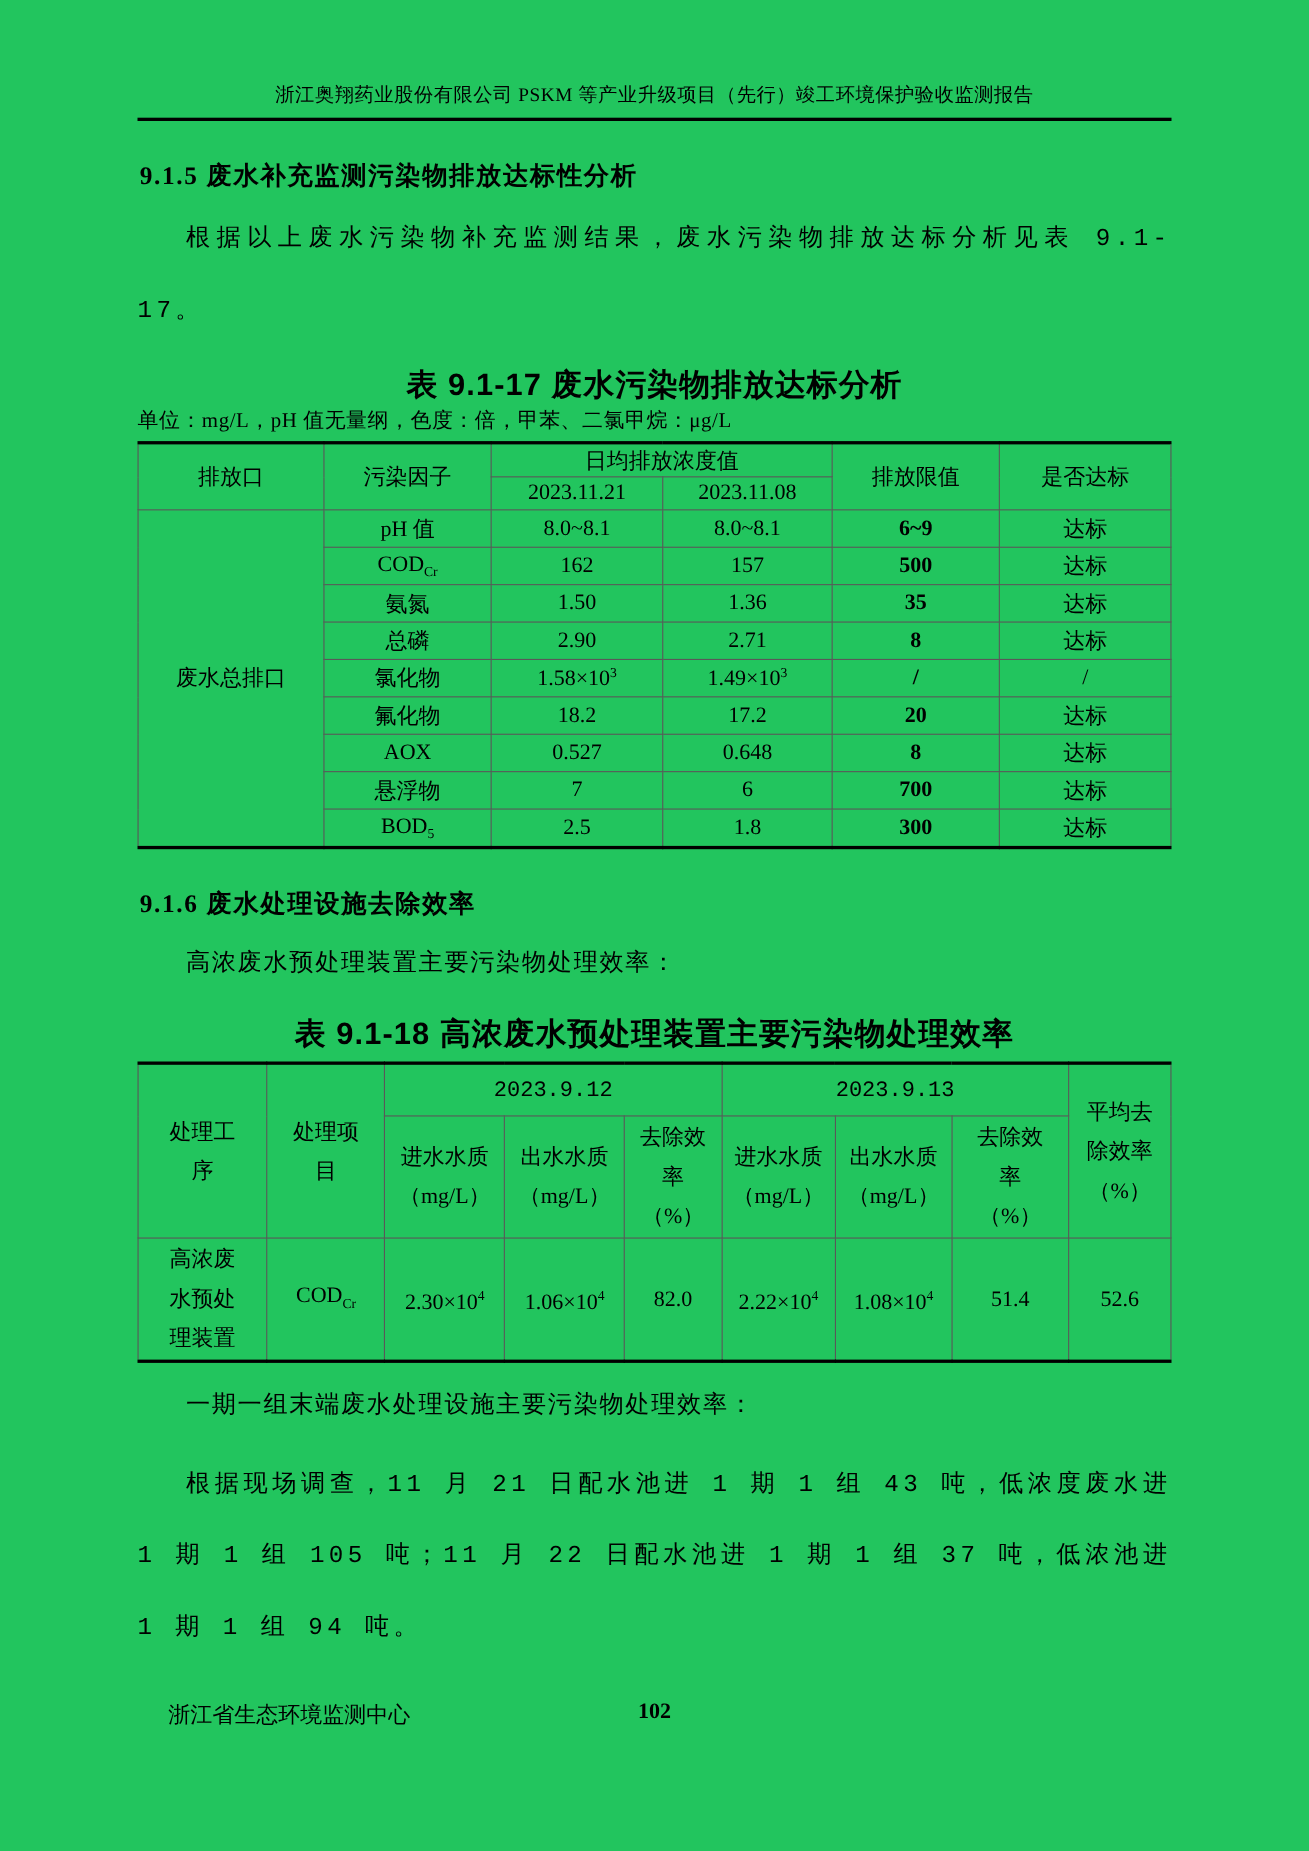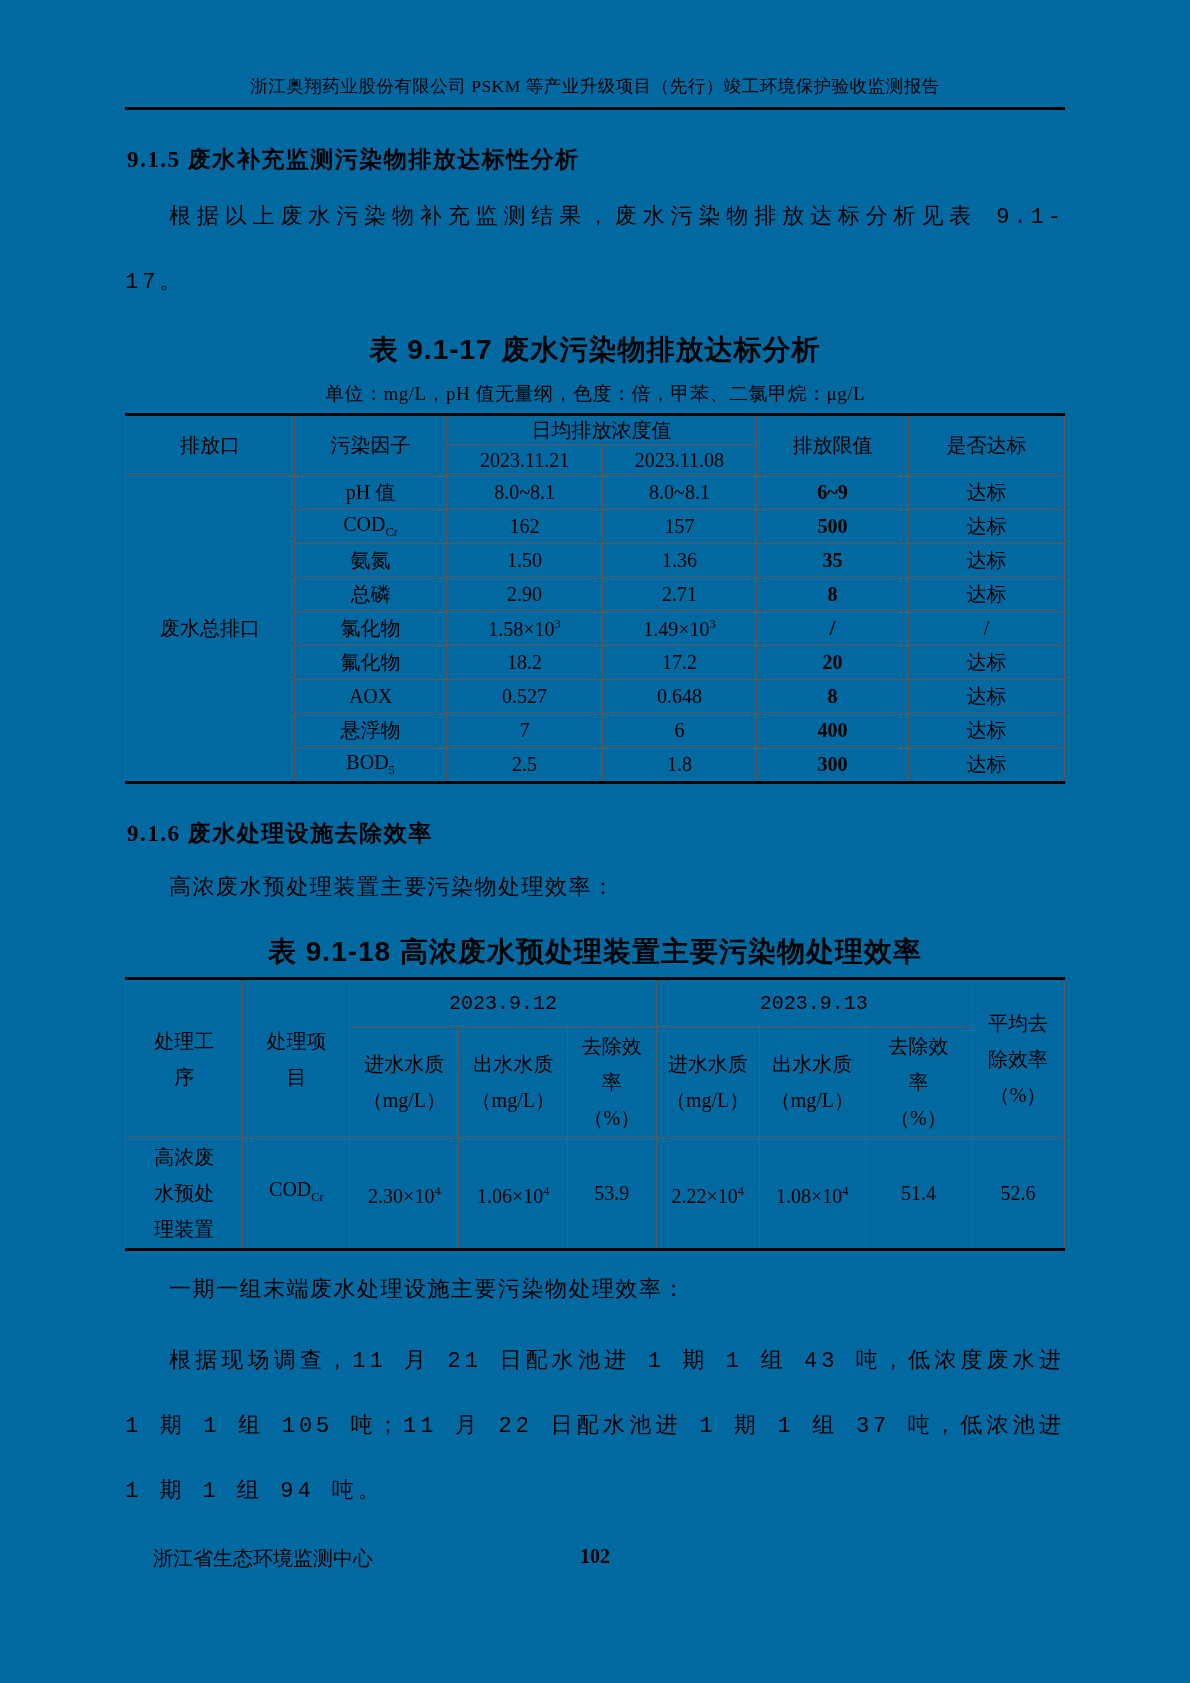--- a/index.html
+++ b/index.html
@@ -1,33 +1,33 @@
 <!DOCTYPE html>
 <html><head>
 <meta charset="utf-8">
 <style>
   html,body{margin:0;padding:0;background:#fff;}
   .page{
-    width:1190px;height:1683px;position:relative;overflow:hidden;background:#0369a1;color:#000;
+    width:1190px;height:1683px;position:relative;overflow:hidden;background:#22c55e;color:#000;
     font-family:"Liberation Serif","DejaVu Serif",serif;
   }
   .content{width:940px;margin:0 auto;position:relative;}
   .doc-title{padding-top:74px;text-align:center;font-size:17.5px;letter-spacing:0.5px;}
   .header-rule{margin-top:9px;border-top:3px solid #000;height:0;}
   h1.sec{
     font-family:Liberation Serif, serif;
     font-size:23px;font-weight:700;margin:34px 0 0 2px;letter-spacing:1.5px;
   }
   .para{font-size:22px;line-height:65px;text-align:justify;text-indent:2em;letter-spacing:4px;margin:10px 0 0 0;font-family:Liberation Mono, monospace;}
   .para-tight{font-size:22px;line-height:60px;text-indent:2em;letter-spacing:1.5px;margin:8px 0 0 0;}
   .tbl-caption{
     font-family:"Liberation Sans","DejaVu Sans",sans-serif;
     font-size:28px;font-weight:700;text-align:center;margin-top:16px;letter-spacing:1px;
   }
-  .unit-note{font-size:19px;text-align:center;margin-top:12px;letter-spacing:0.5px;}
+  .unit-note{font-size:19px;text-align:left;letter-spacing:0.5px;}
   table{width:100%;border-collapse:collapse;table-layout:fixed;margin-top:6px;
         border-top:3px solid #000;border-bottom:3px solid #000;}
   th,td{border:1px solid #595959;text-align:center;vertical-align:middle;
         font-weight:400;padding:1px 3px;font-size:20px;}
   sub{font-size:0.62em;}
   sup{font-size:0.62em;}
   .t1 thead th{height:27px;}
   .t1 tbody td{height:31px;}
   .t1 td.limit{font-weight:700;}
   .t2 th,.t2 td{white-space:pre-line;line-height:36px;}
@@ -122,21 +122,21 @@
           <td>AOX</td>
           <td>0.527</td>
           <td>0.648</td>
           <td class="limit">8</td>
           <td>达标</td>
         </tr>
         <tr>
           <td>悬浮物</td>
           <td>7</td>
           <td>6</td>
-          <td class="limit">400</td>
+          <td class="limit">700</td>
           <td>达标</td>
         </tr>
         <tr>
           <td><span>BOD</span><sub>5</sub></td>
           <td>2.5</td>
           <td>1.8</td>
           <td class="limit">300</td>
           <td>达标</td>
         </tr>
       </tbody>
@@ -191,21 +191,21 @@
         </tr>
       </thead>
       <tbody>
         <tr>
           <td>高浓废
 水预处
 理装置</td>
           <td><span>COD</span><sub>Cr</sub></td>
           <td><span>2.30×10</span><sup>4</sup></td>
           <td><span>1.06×10</span><sup>4</sup></td>
-          <td>53.9</td>
+          <td>82.0</td>
           <td><span>2.22×10</span><sup>4</sup></td>
           <td><span>1.08×10</span><sup>4</sup></td>
           <td>51.4</td>
           <td>52.6</td>
         </tr>
       </tbody>
     </table>
 
     <p class="para-tight">一期一组末端废水处理设施主要污染物处理效率：</p>
     <p class="para">根据现场调查，11 月 21 日配水池进 1 期 1 组 43 吨，低浓度废水进 1 期 1 组 105 吨；11 月 22 日配水池进 1 期 1 组 37 吨，低浓池进 1 期 1 组 94 吨。</p>

